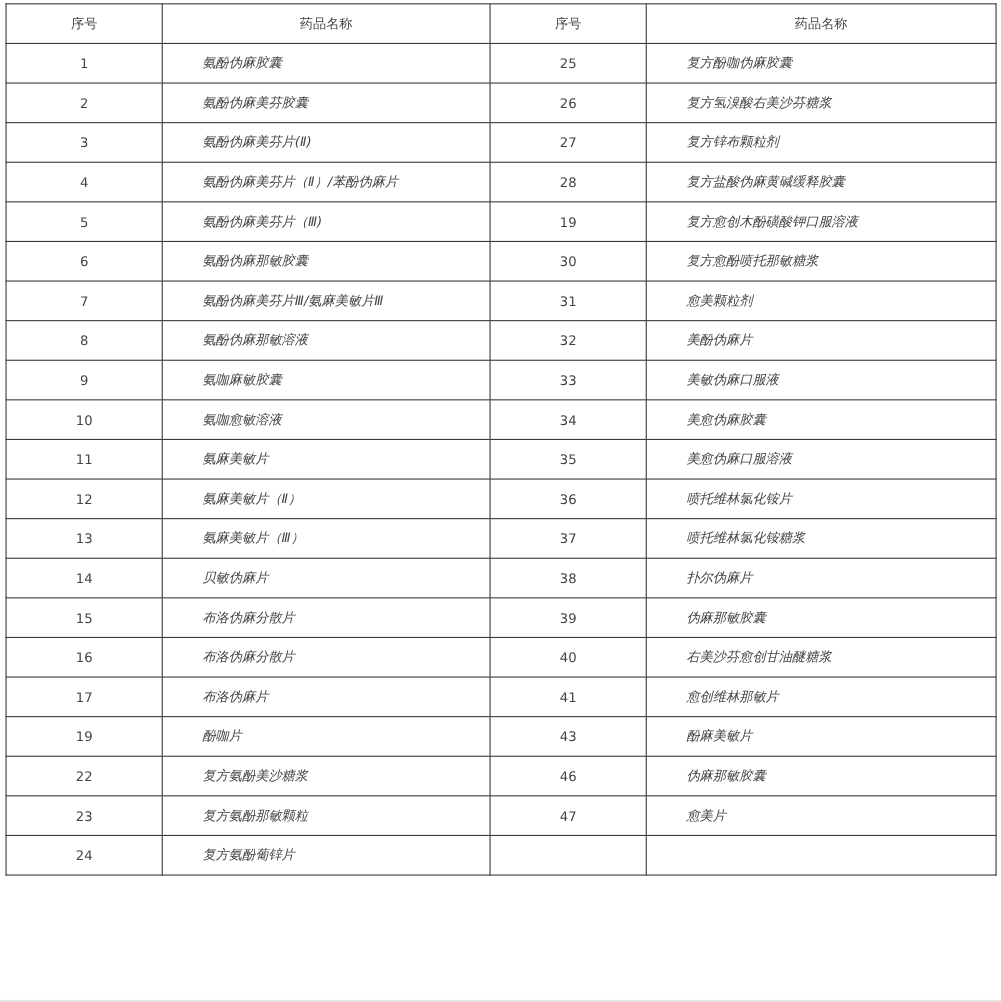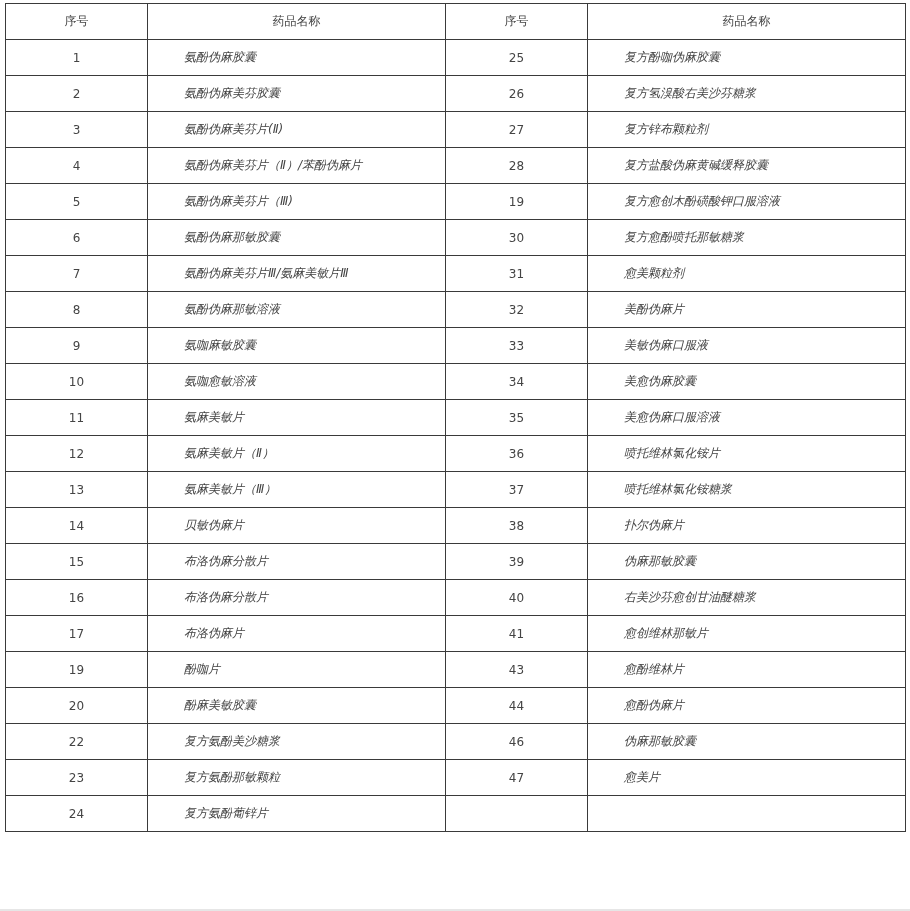--- a/index.html
+++ b/index.html
@@ -143,27 +143,21 @@
       <tr>
         <td class="num">17</td>
         <td class="name">布洛伪麻片</td>
         <td class="num">41</td>
         <td class="name">愈创维林那敏片</td>
       </tr>
       <tr>
         <td class="num">19</td>
         <td class="name">酚咖片</td>
         <td class="num">43</td>
-        <td class="name">愈酚维林片</td>
-      </tr>
-      <tr>
-        <td class="num">20</td>
-        <td class="name">酚麻美敏胶囊</td>
-        <td class="num">44</td>
-        <td class="name">愈酚伪麻片</td>
+        <td class="name">酚麻美敏片</td>
       </tr>
       <tr>
         <td class="num">22</td>
         <td class="name">复方氨酚美沙糖浆</td>
         <td class="num">46</td>
         <td class="name">伪麻那敏胶囊</td>
       </tr>
       <tr>
         <td class="num">23</td>
         <td class="name">复方氨酚那敏颗粒</td>

